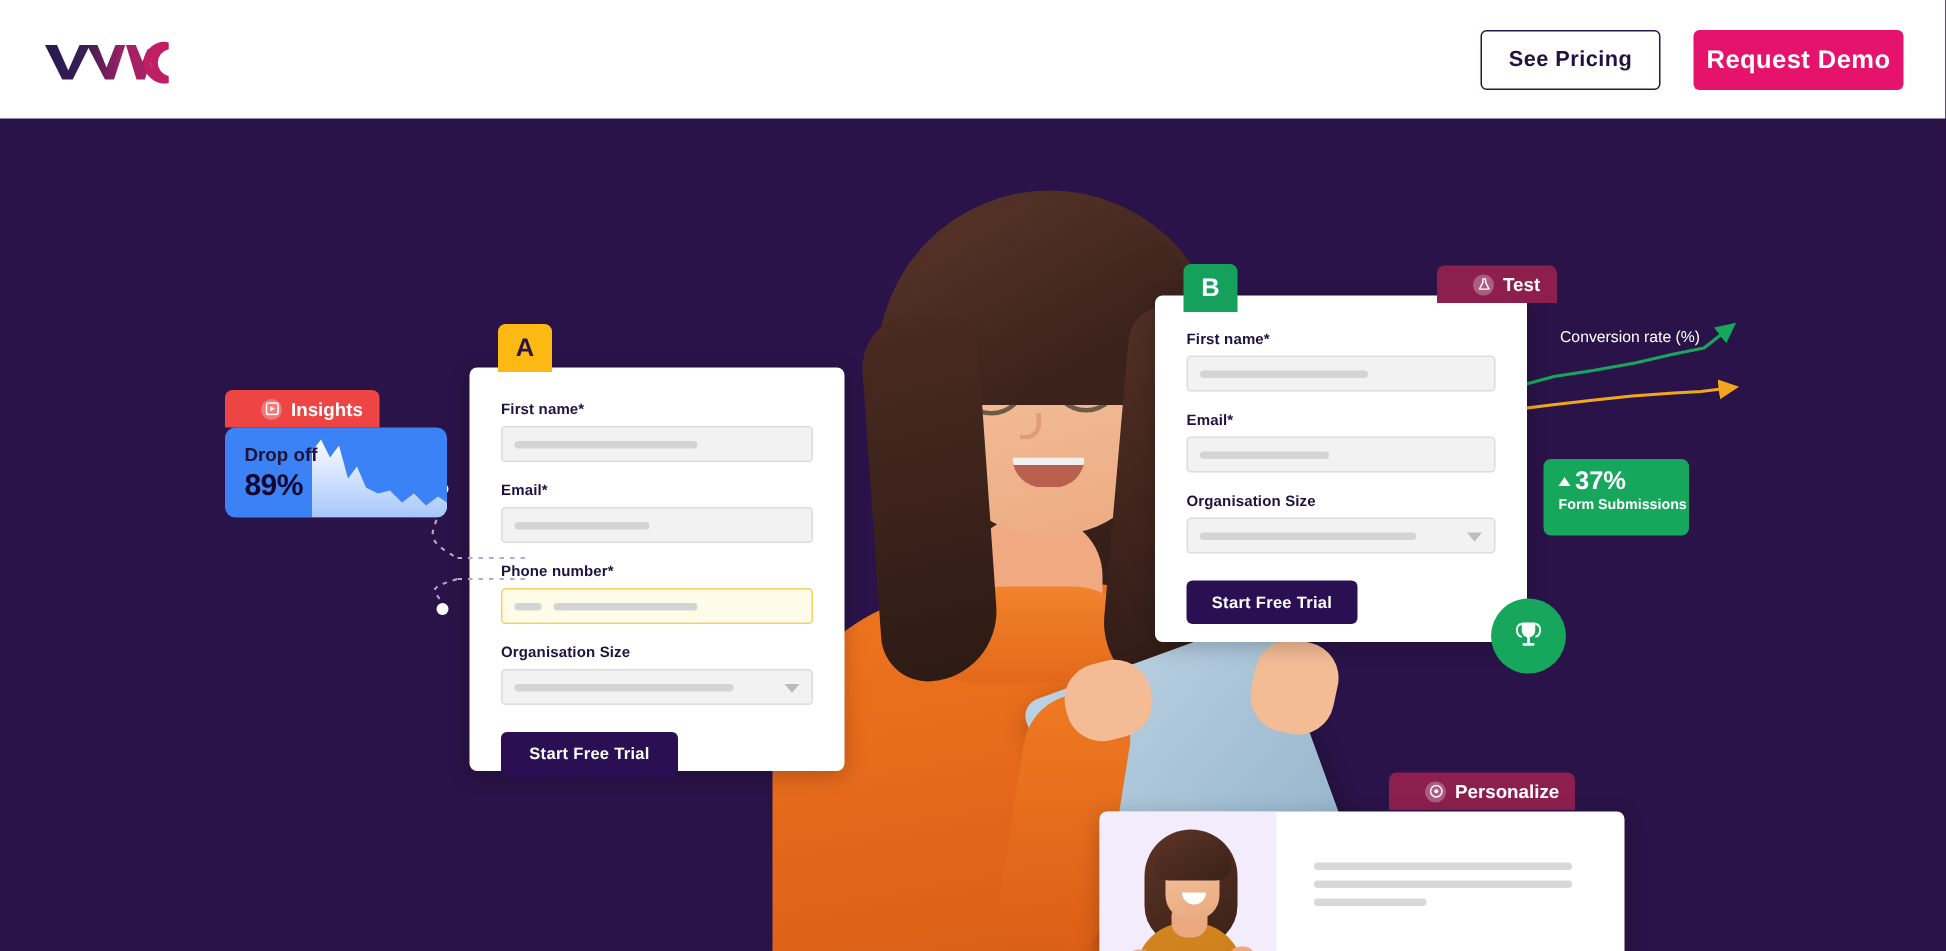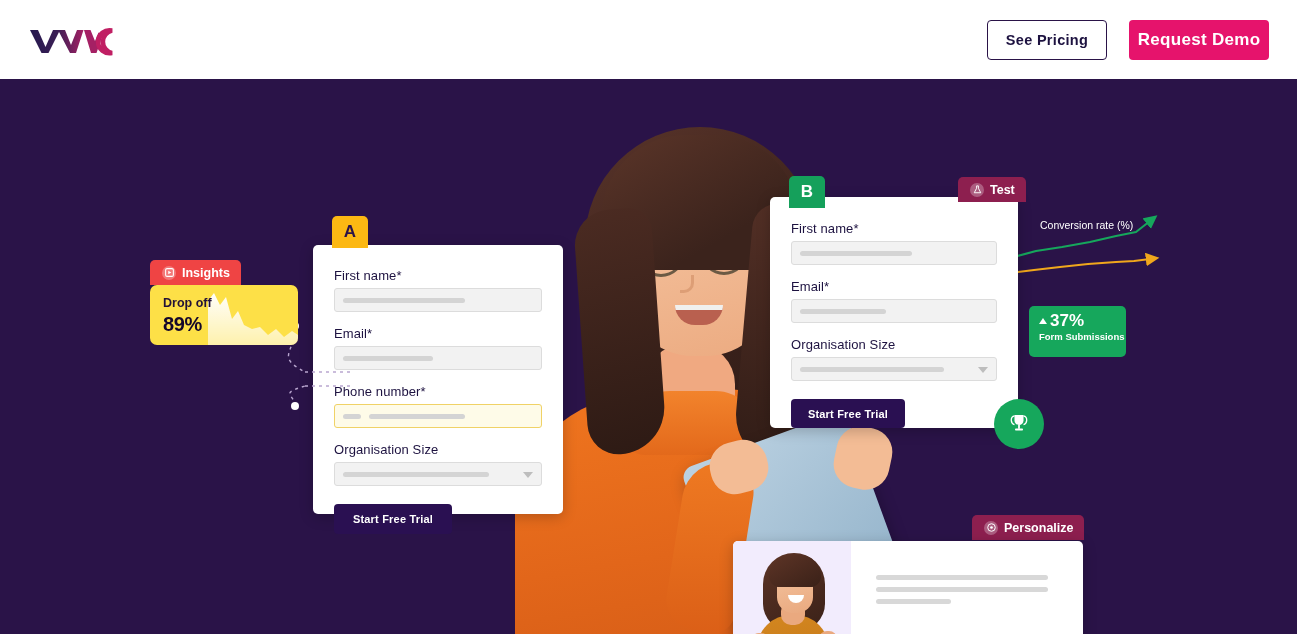--- a/index.html
+++ b/index.html
@@ -129,34 +129,34 @@
     background: linear-gradient(170deg,#ef7a22,#db5f17);
     border-radius: 40px 30px 20px 30px;
     transform: rotate(9deg);
   }
   .hp-hand-l { position: absolute; left: 205px; top: 332px; width: 58px; height: 52px; background: #f3bc95; border-radius: 24px; transform: rotate(-14deg); }
   .hp-hand-r { position: absolute; left: 330px; top: 318px; width: 56px; height: 62px; background: #f3bc95; border-radius: 24px; transform: rotate(12deg); }
 
   
   .badge {
     position: absolute; z-index: 25;
-    height: 25px; padding: 0 11px 0 12px;
+    height: 25px; padding: 0 11px 0 24px;
     border-radius: 5px 5px 0 0;
     display: flex; align-items: center; gap: 6px;
     color: #fff; font-size: 12.5px; font-weight: bold;
   }
   .badge-icon {
     width: 14px; height: 14px; border-radius: 50%;
     background: rgba(255,255,255,.28);
     display: flex; align-items: center; justify-content: center;
   }
   .badge-icon svg { display: block; }
 
   .badge-insights { left: 150px; top: 181px; background: #ef4444; }
-  .badge-personalize { left: 972px; top: 436px; background: #8d1f4f; }
+  .badge-personalize { left: 926px; top: 436px; background: #8d1f4f; }
   .badge-test { left: 958px; top: 98px; background: #8d1f4f; border-radius: 5px 5px 0 0; }
 
   .badge-a {
     left: 332px; top: 137px; z-index: 25;
     position: absolute; width: 36px; height: 32px;
     background: #fcb813; color: #2a1348;
     border-radius: 5px 5px 0 0;
     display: flex; align-items: center; justify-content: center;
     font-size: 17px; font-weight: bold;
   }
@@ -165,21 +165,21 @@
     position: absolute; width: 36px; height: 32px;
     background: #15a05b; color: #fff;
     border-radius: 5px 5px 0 0;
     display: flex; align-items: center; justify-content: center;
     font-size: 17px; font-weight: bold;
   }
 
   .metric-card {
     position: absolute; z-index: 24;
     width: 148px; height: 60px;
-    background: #fde047; border-radius: 7px;
+    background: #3b82f6; border-radius: 7px;
     overflow: hidden;
   }
   .metric-card.drop { left: 150px; top: 206px; }
   .metric-card.time { left: 150px; top: 356px; }
   .mc-label { position: absolute; left: 13px; top: 11px; font-size: 12.5px; font-weight: bold; color: #221238; }
   .mc-value { position: absolute; left: 13px; top: 28px; font-size: 20px; font-weight: bold; color: #14072b; letter-spacing: -.4px; }
   .mc-spark { position: absolute; right: 0; bottom: 0; width: 90px; height: 60px; }
 
   .connector { position: absolute; z-index: 23; pointer-events: none; }
 
@@ -191,21 +191,21 @@
     z-index: 22;
     box-shadow: 0 3px 14px rgba(0,0,0,.22);
   }
   .card-b {
     position: absolute; left: 770px; top: 118px;
     width: 248px; height: 231px;
     background: #fff; border-radius: 5px;
     z-index: 22;
     box-shadow: 0 3px 14px rgba(0,0,0,.22);
   }
-  .fld-label { font-size: 13px; font-weight: normal; color: #1d1240; letter-spacing: .1px; }
+  .fld-label { font-size: 10px; font-weight: bold; color: #1d1240; letter-spacing: .1px; }
   .fld-box {
     height: 24px; background: #f2f2f2;
     border: 1px solid #dcdcdc; border-radius: 3px;
     display: flex; align-items: center; padding: 0 8px;
     position: relative;
   }
   .fld-box.hl { background: #fefbe8; border: 1.5px solid #f0d266; }
   .fld-bar { height: 5px; background: #d4d4d4; border-radius: 3px; }
   .fld-caret {
     position: absolute; right: 8px; top: 9px;

